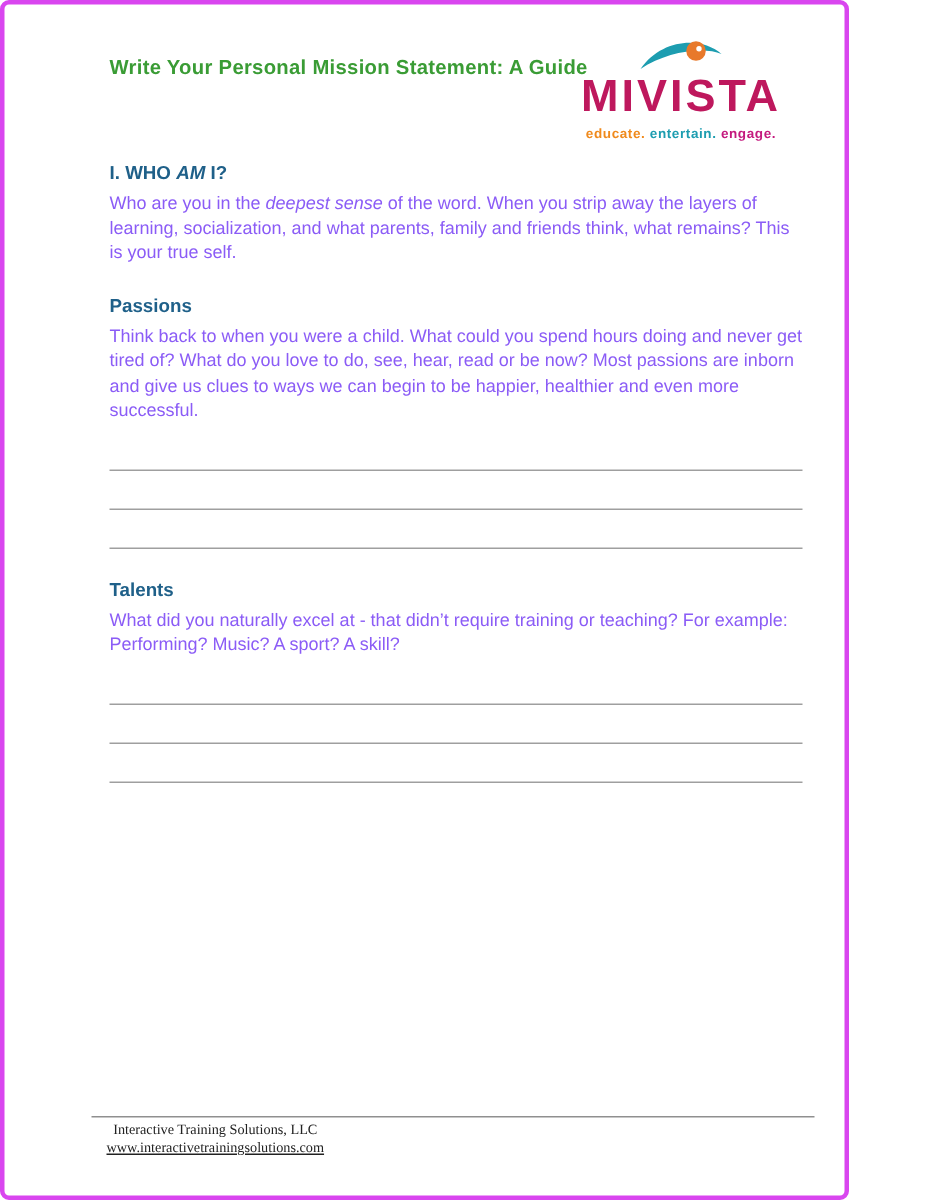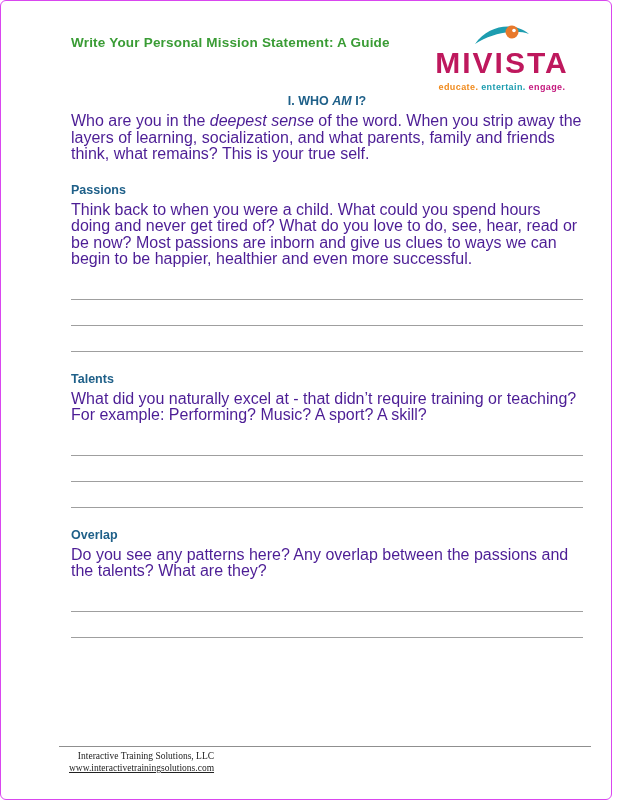--- a/index.html
+++ b/index.html
@@ -2,25 +2,25 @@
 <html><head>
 <meta charset="utf-8">
 <style>
   html, body {
     margin: 0;
     padding: 0;
     background: #ffffff;
   }
   .page {
     position: relative;
-    width: 612px;
+    width: 566px;
     height: 800px;
     box-sizing: border-box;
     background: #ffffff;
-    border: 1px solid #d946ef;
+    border: 3px solid #d946ef;
     border-radius: 6px;
     font-family: "Liberation Sans", sans-serif;
     color: #3d3d3d;
     overflow: hidden;
     padding: 34px 28px 0 70px;
   }
   .doc-title {
     margin: 0;
     font-size: 13.5px;
     font-weight: bold;
@@ -54,26 +54,26 @@
   .logo-tagline .t-orange { color: #f08a1c; text-align: right; }
   .logo-tagline .t-teal   { color: #1d9db0; }
   .logo-tagline .t-magenta{ color: #c4197e; }
 
   .h-blue {
     margin: 20px 0 0 0;
     font-size: 12.5px;
     font-weight: bold;
     color: #1f6089;
   }
-  .h-first { margin-top: 44px; text-align: center; }
+  .h-first { margin-top: 56px; }
   .body-text {
     margin: 5px 0 0 0;
-    font-size: 16px;
+    font-size: 12px;
     line-height: 16.5px;
-    color: #4c1d95;
+    color: #8b5cf6;
   }
   em { font-style: italic; }
 
   .linegroup { margin-top: 6px; }
   .wline {
     height: 25px;
     border-bottom: 1px solid #9f9f9f;
   }
 
   .footer {
@@ -82,21 +82,21 @@
     right: 20px;
     bottom: 26px;
     border-top: 1px solid #8f8f8f;
     padding-top: 4px;
     display: flex;
     justify-content: space-between;
     font-family: "Liberation Serif", serif;
     font-size: 9.5px;
     color: #222222;
   }
-  .footer-col-left  { text-align: right;  padding-left: 10px; }
+  .footer-col-left  { text-align: center;  padding-left: 10px; }
   .footer-col-right { text-align: right; padding-right: 4px; }
   .footer-company { display: block; }
   .footer-link {
     display: inline-block;
     margin-top: 2px;
     color: #222222;
     text-decoration: underline;
     cursor: pointer;
   }
 </style>
@@ -140,28 +140,20 @@
       <h2 class="h-blue">Talents</h2>
       <p class="body-text">What did you naturally excel at - that didn’t require training or teaching? For example: Performing? Music? A sport? A skill?</p>
       <div class="linegroup">
         <div class="wline"></div>
         <div class="wline"></div>
         <div class="wline"></div>
       </div>
     </section>
 
 
-    <section>
-      <h2 class="h-blue">Overlap</h2>
-      <p class="body-text">Do you see any patterns here? Any overlap between the passions and the talents? What are they?</p>
-      <div class="linegroup">
-        <div class="wline"></div>
-        <div class="wline"></div>
-      </div>
-    </section>
 
   </main>
 
   <footer class="footer">
     <div class="footer-col-left">
       <span class="footer-company">Interactive Training Solutions, LLC</span>
       <a class="footer-link">www.interactivetrainingsolutions.com</a>
     </div>
   </footer>
 

